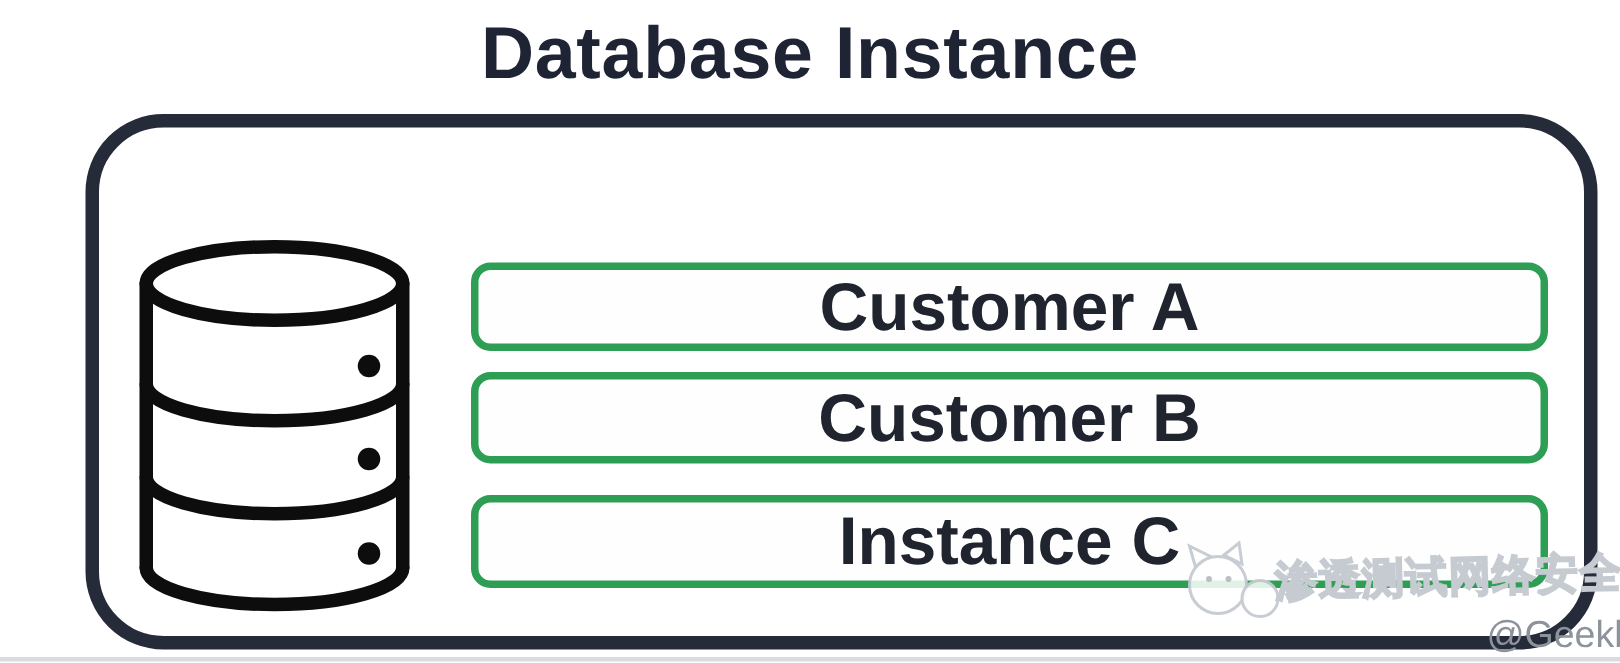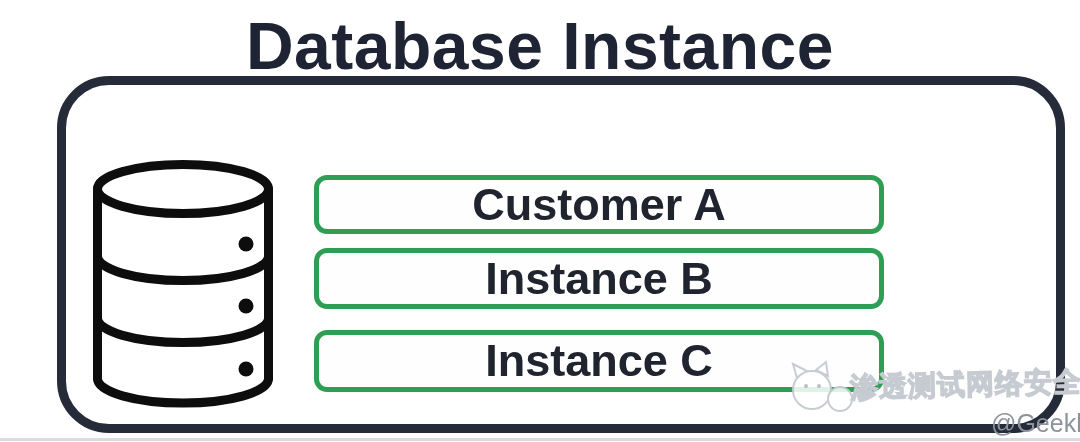--- a/index.html
+++ b/index.html
@@ -13,21 +13,21 @@
     background: #ffffff;
     overflow: hidden;
   }
 
   .diagram-title {
     position: absolute;
     top: 8px;
     left: 0;
     width: 1080px;
     text-align: center;
-    font-size: 66px;
+    font-size: 49px;
     font-weight: 700;
     letter-spacing: 0.5px;
     color: #1e2433;
   }
 
   .instance-container {
     position: absolute;
     left: 57px;
     top: 76px;
     width: 1008px;
@@ -41,21 +41,21 @@
     position: absolute;
     left: 88px;
     top: 160px;
     width: 190px;
     height: 248px;
   }
 
   .customer-box {
     position: absolute;
     left: 314px;
-    width: 570px;
+    width: 718px;
     border: 5px solid #2e9e54;
     border-radius: 13px;
     background: #fdfefd;
     display: flex;
     align-items: center;
     justify-content: center;
     font-size: 45px;
     font-weight: 600;
     color: #20242e;
   }
@@ -129,21 +129,21 @@
       <circle cx="158" cy="146" r="7.5"></circle>
       <circle cx="158" cy="209" r="7.5"></circle>
     </g>
   </svg>
 
   <div class="customer-box customer-a">
     <span>Customer A</span>
   </div>
 
   <div class="customer-box customer-b">
-    <span>Instance B</span>
+    <span>Customer B</span>
   </div>
 
   <div class="customer-box customer-c">
     <span>Instance C</span>
   </div>
 
   <svg class="watermark-logo" viewBox="0 0 72 54" xmlns="http://www.w3.org/2000/svg" aria-hidden="true">
     <g stroke="#c6cbd1" stroke-width="2" fill="rgba(255,255,255,0.9)">
       <path d="M 11 18 L 7 4 L 21 11 Z"></path>
       <path d="M 30 10 L 40 2 L 42 16 Z"></path>

